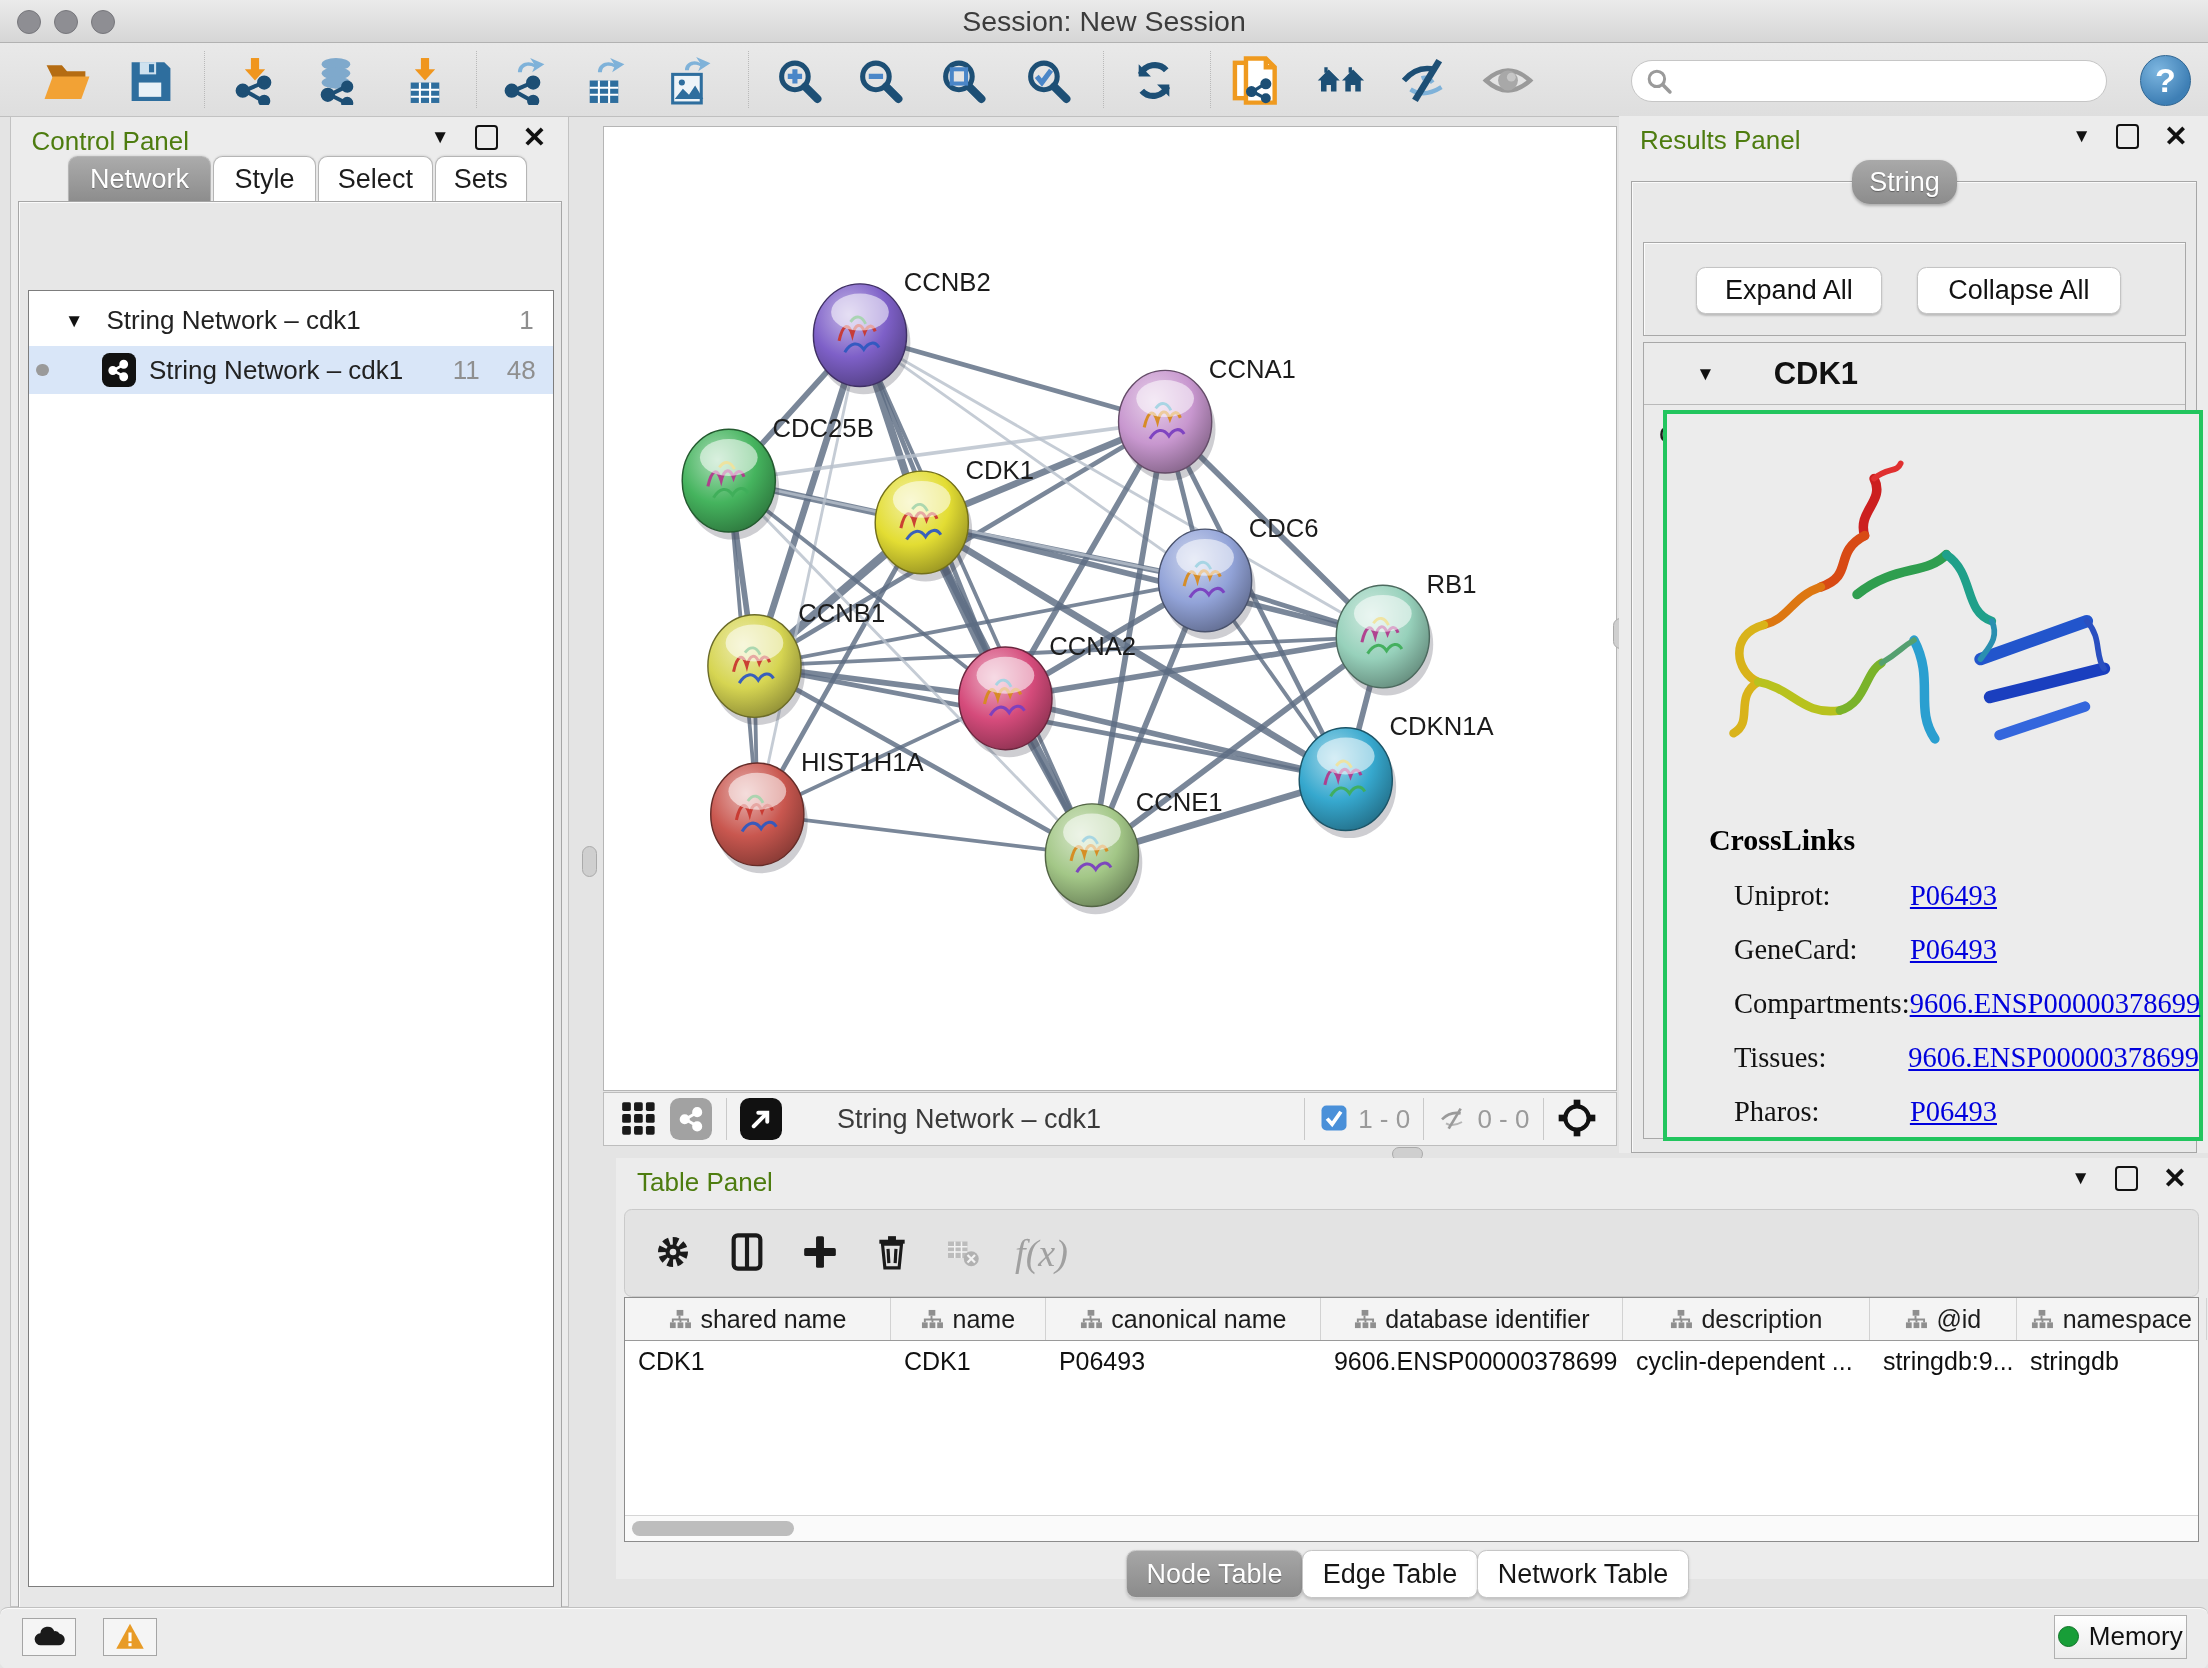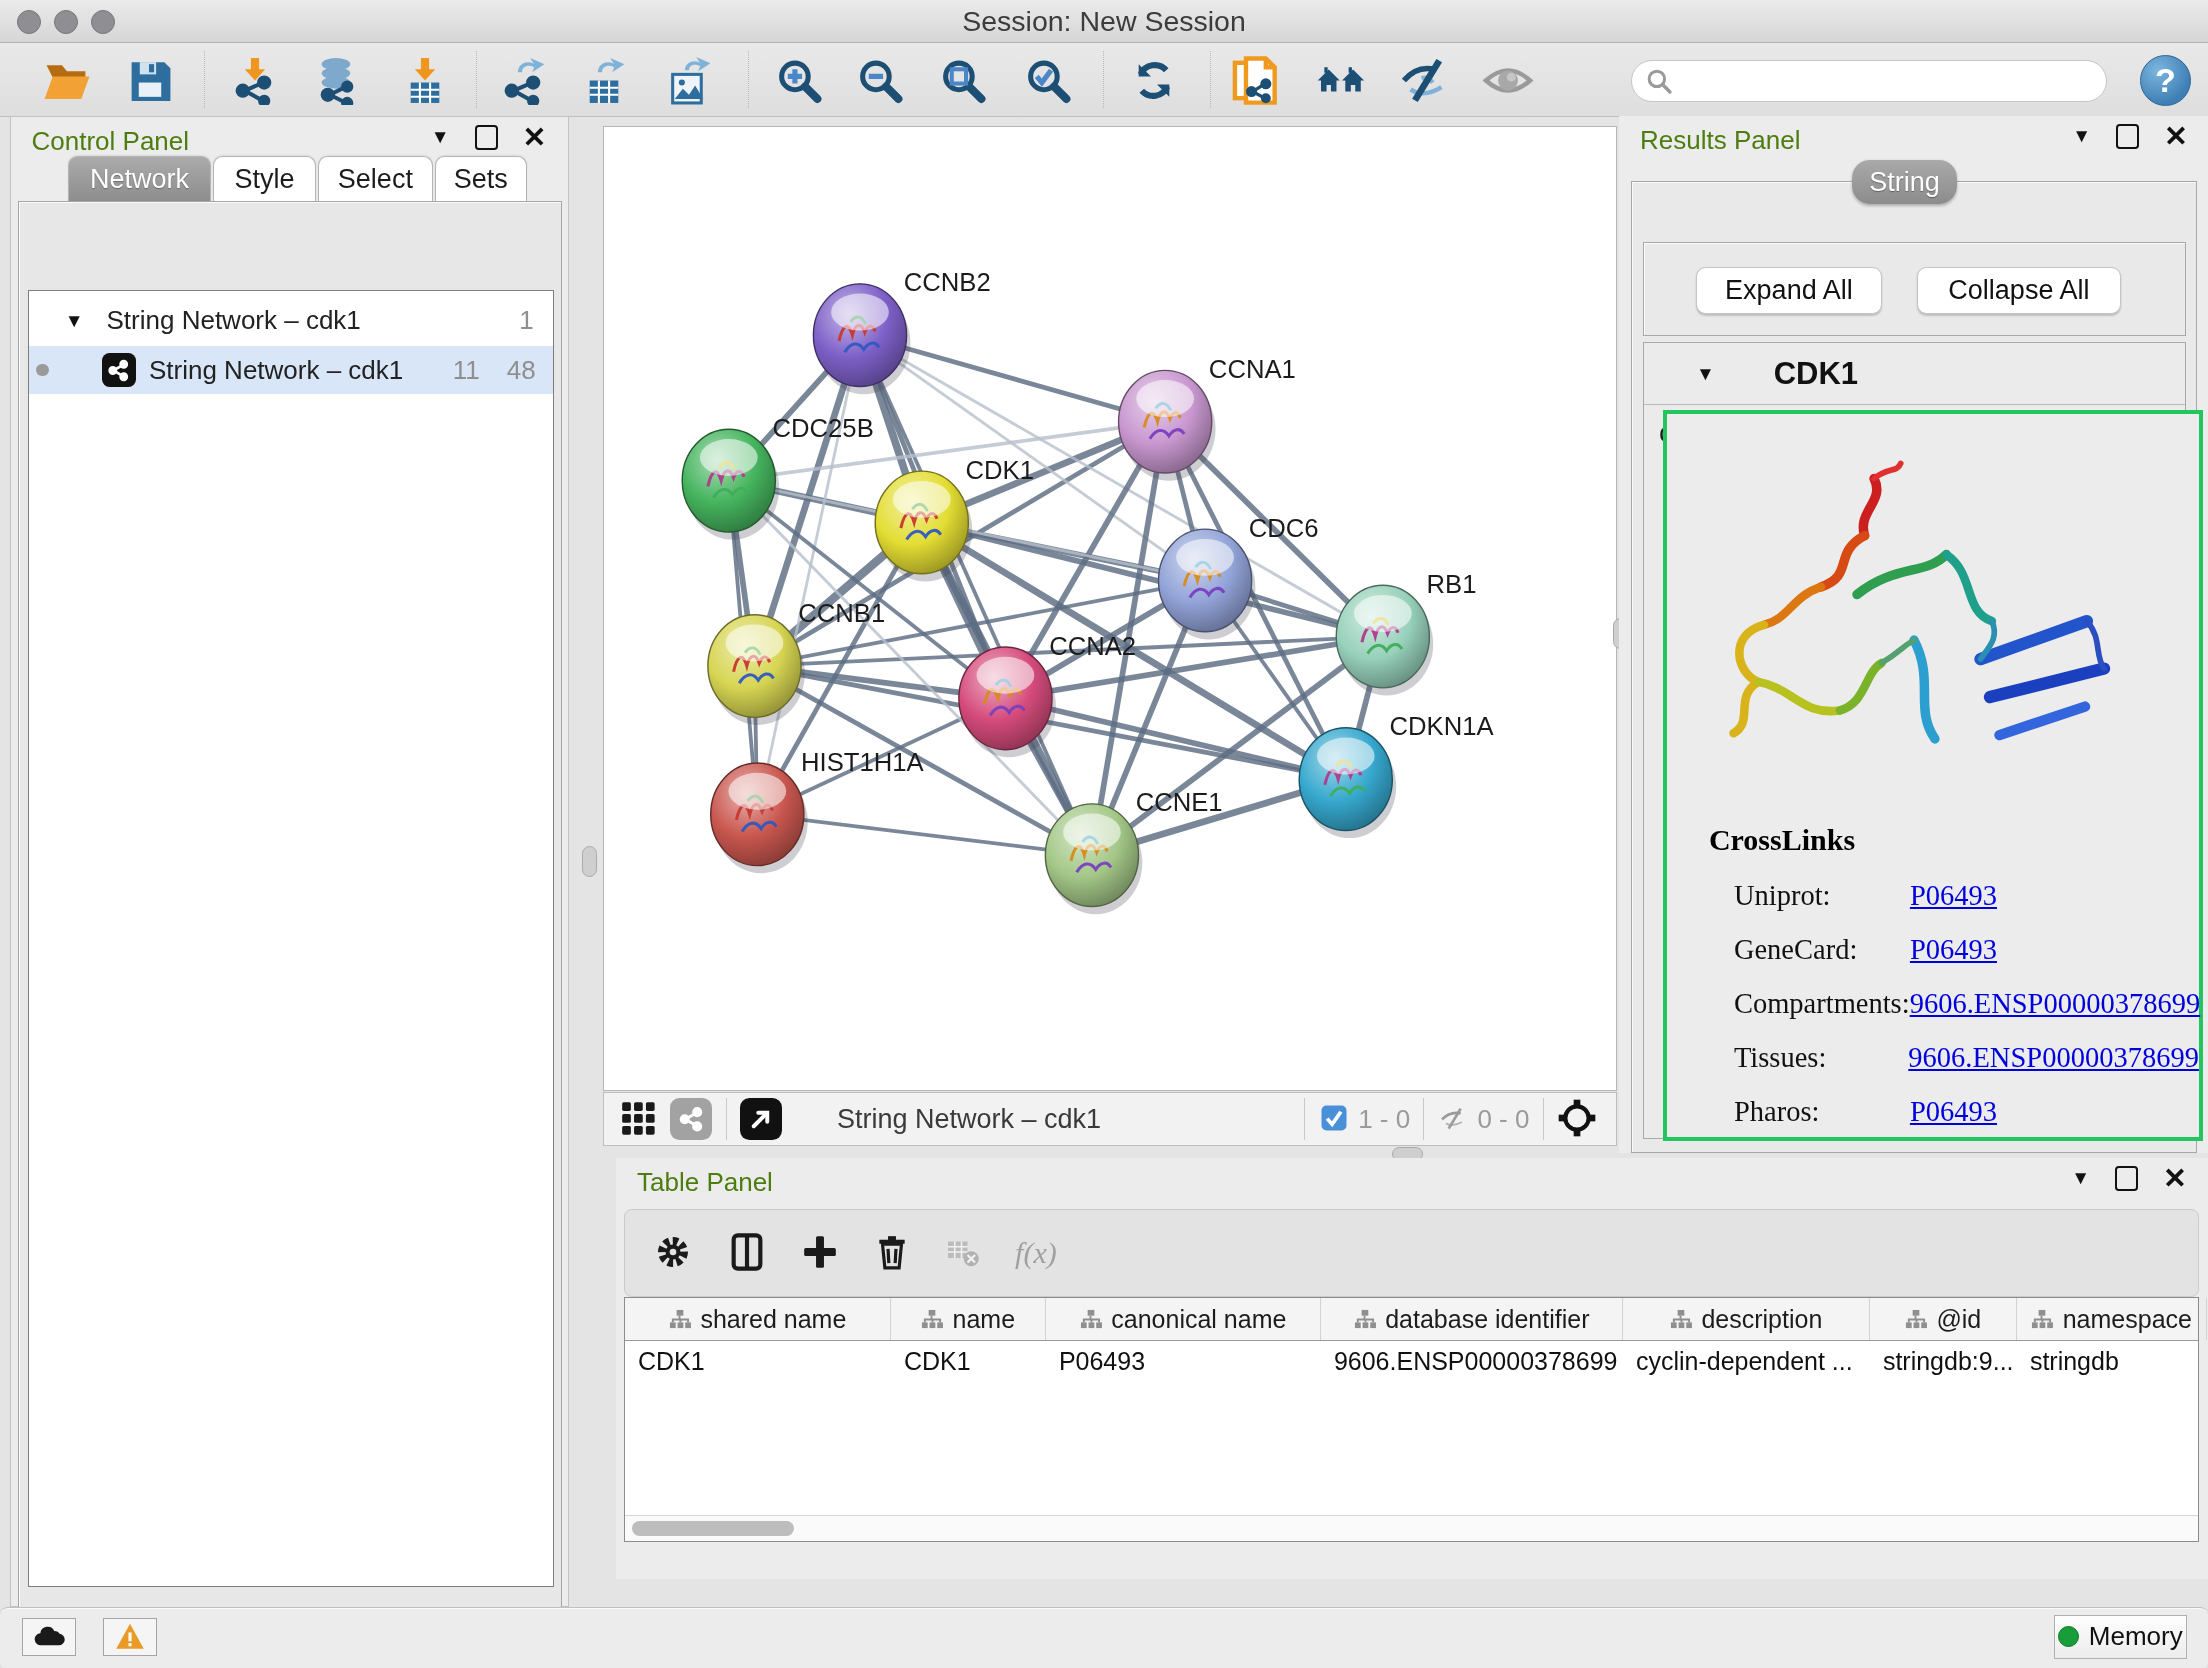--- a/index.html
+++ b/index.html
@@ -742,21 +742,21 @@
             <g stroke="#fff" stroke-width="2">
               <line x1="4" y1="17" x2="30" y2="17"></line>
               <line x1="4" y1="24" x2="30" y2="24"></line>
               <line x1="13" y1="10" x2="13" y2="32"></line>
               <line x1="22" y1="10" x2="22" y2="32"></line>
             </g>
             <circle cx="35" cy="33" r="10" fill="#8a8a8a"></circle>
             <path d="M30 28 l10 10 M40 28 l-10 10" stroke="#fff" stroke-width="3"></path>
           </svg>
       </span>
-      <span style="font-family:'Liberation Serif',serif;font-style:italic;font-size:30px;color:#a0a0a0;">f(x)</span>
+      <span style="font-family:'Liberation Serif',serif;font-style:italic;font-size:38px;color:#a0a0a0;">f(x)</span>
     </div>
     <div class="tp-table">
       <div class="tp-head" id="tp-head">
           <div class="tp-hcell" style="width: 266px;">
             <svg width="23" height="21" viewBox="0 0 24 22">
               <g fill="#8f8f8f">
                 <rect x="9" y="1" width="7" height="6"></rect>
                 <rect x="2" y="14" width="6" height="6"></rect>
                 <rect x="10" y="14" width="6" height="6"></rect>
                 <rect x="18" y="14" width="6" height="6"></rect>
@@ -860,20 +860,25 @@
           <div class="tp-cell" style="width: 247px;">cyclin-dependent ...</div>
           <div class="tp-cell" style="width: 147px;">stringdb:9...</div>
           <div class="tp-cell" style="width: 190px;">stringdb</div>
         </div>
       <div class="tp-scroll">
         <div class="tp-thumb"></div>
       </div>
     </div>
   </div>
 
+  <div class="bottom-tabs" id="bottom-tabs">
+      <div class="bt-tab sel" style="width: 175px;">Node Table</div>
+      <div class="bt-tab" style="width: 174px;">Edge Table</div>
+      <div class="bt-tab" style="width: 210px;">Network Table</div>
+    </div>
 
   <div class="statusbar">
     <div class="sb-btn" style="left:22px;width:54px">
       <svg width="32" height="25" viewBox="0 0 48 34">
           <path d="M12 30 a9 9 0 0 1 -1-18 a11 11 0 0 1 21-3 a8 8 0 0 1 8 4 a8.5 8.5 0 0 1 -2 17 z" fill="#1a1a1a"></path>
         </svg>
     </div>
     <div class="sb-btn" style="left:103px;width:54px">
       <svg width="30" height="28.5" viewBox="0 0 48 44">
           <path d="M24 2 L46 42 H2 Z" fill="#e89b26"></path>

